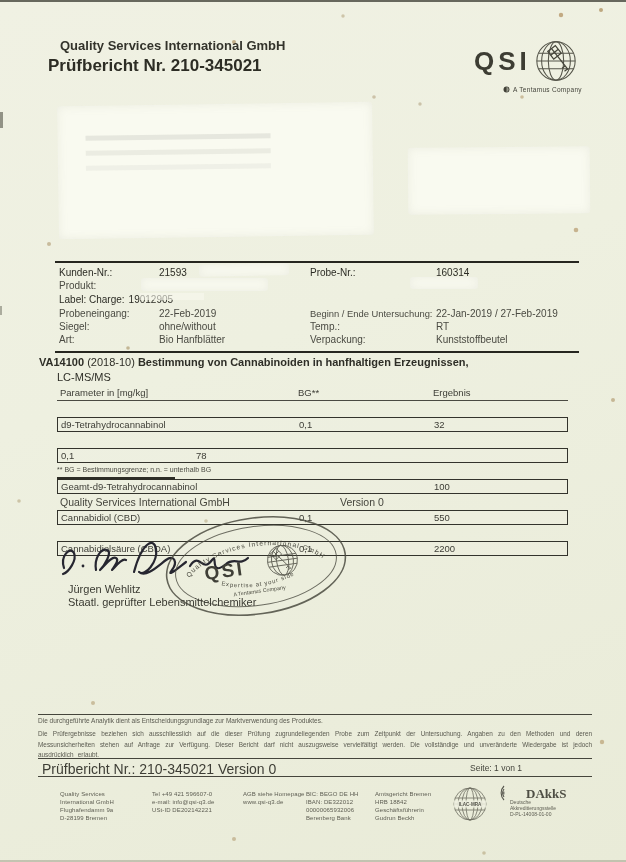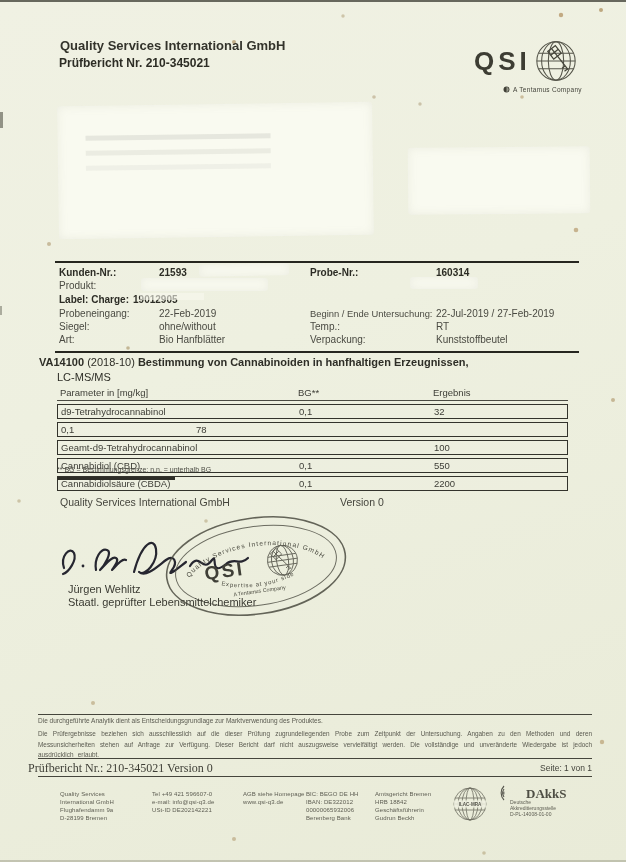--- a/index.html
+++ b/index.html
@@ -16,71 +16,71 @@
     box-shadow:233px 41px 0 1px rgba(140,95,30,.45),560px 14px 0 1.2px rgba(150,100,35,.5),
     600px 9px 0 1px rgba(140,95,30,.5),521px 96px 0 .8px rgba(140,95,30,.35),
     419px 103px 0 .7px rgba(120,90,40,.3),48px 243px 0 1px rgba(130,90,30,.35),
     575px 229px 0 1.3px rgba(150,105,45,.45),127px 347px 0 .8px rgba(130,95,35,.4),
     205px 520px 0 .8px rgba(130,95,35,.3),92px 702px 0 1px rgba(140,100,40,.35),
     612px 399px 0 1px rgba(140,100,40,.4),18px 500px 0 .8px rgba(130,95,35,.3),
     233px 838px 0 1px rgba(140,100,40,.35),483px 852px 0 .8px rgba(130,95,35,.3),
     601px 741px 0 1.2px rgba(150,105,40,.4),342px 15px 0 .7px rgba(130,95,35,.3),
     373px 96px 0 .8px rgba(125,90,35,.3);}
   .hdr-company{left:60px;top:38px;font-size:13px;font-weight:bold;color:#33332b;}
-  .hdr-title{left:59px;top:56px;font-size:12px;font-weight:bold;color:#2d2d25;}
+  .hdr-title{left:48px;top:56px;font-size:17px;font-weight:bold;color:#2d2d25;}
   .logo-row{left:474px;top:38px;display:flex;align-items:center;gap:2px;}
   .logo-text{font-size:26px;font-weight:bold;letter-spacing:4px;color:#3d3d33;}
   .logo-tagline{left:503px;top:86px;display:flex;align-items:center;gap:3px;
     font-size:6.5px;color:#45453c;letter-spacing:.3px;}
   .redact{background:#f9faf0;border-radius:3px;box-shadow:inset 0 0 10px rgba(160,160,140,.15);}
   .redact-large{left:58px;top:104px;width:315px;height:133px;transform:rotate(-.8deg);}
   .redact-large::before{content:"";position:absolute;left:28px;top:30px;width:185px;height:5px;
     background:rgba(120,120,110,.14);box-shadow:0 15px 0 rgba(120,120,110,.10),0 30px 0 rgba(120,120,110,.07);}
   .redact-right{left:408px;top:147px;width:182px;height:67px;transform:rotate(-.5deg);}
   .redact-a{left:199px;top:264px;width:90px;height:12px;transform:rotate(-1deg);z-index:3;}
   .redact-b{left:141px;top:278px;width:127px;height:13px;z-index:3;}
   .redact-c{left:410px;top:277px;width:68px;height:12px;z-index:3;}
   .redact-charge{left:140px;top:293px;width:64px;height:7px;background:rgba(248,249,239,.6);z-index:3;}
   .info{left:55px;top:261px;width:520px;border-top:2.5px solid #26261f;border-bottom:2.5px solid #26261f;
     padding:3px 0 5px 4px;font-size:10px;color:#4a4a42;}
   .info-line{display:flex;line-height:13px;white-space:nowrap;}
-  .b{font-weight:bold;color:#2c2c25;}
+  .b{font-weight:normal;color:#2c2c25;}
   .il-l1{width:100px;}
   .il-v1{width:151px;}
   .il-l2{width:126px;}
   .il-v2{flex:1;}
   .charge-line{line-height:15px;}
   .method1{left:39px;top:356px;font-size:11px;color:#2e2e27;}
   .method1 .reg{font-weight:normal;}
   .method1 .bd{font-weight:bold;}
   .method2{left:57px;top:371px;font-size:11px;font-weight:normal;color:#2e2e27;}
   .tbl{left:57px;top:386px;width:511px;font-size:9.5px;color:#3d3d36;}
   .tbl-head{display:flex;border-bottom:1.2px solid #4a4a42;padding:1px 3px 2px 3px;}
-  .tbl-row{display:flex;border:1.4px solid #33332c;margin-top:3px;padding:1px 3px;
+  .tbl-row{display:flex;border:1.4px solid #33332c;margin-top:16px;padding:1px 3px;
     background:rgba(255,255,255,.05);}
   .c1{width:238px;}
   .c2{width:135px;}
   .c3{flex:1;}
   .footnote{left:57px;top:466px;font-size:7px;color:#4c4c44;}
   .short-bar{left:57px;top:477px;width:118px;height:3px;background:#2d2d26;}
   .release-company{left:60px;top:496px;font-size:10.5px;color:#45453d;}
   .release-version{left:340px;top:496px;font-size:10.5px;color:#45453d;}
   .sig-svg{left:50px;top:522px;}
   .stamp-svg{left:163px;top:515px;transform:rotate(-8deg);}
   .sgn-name{left:68px;top:583px;font-size:11px;color:#3a3a32;}
   .sgn-title{left:68px;top:596px;font-size:11px;color:#3a3a32;}
   .rule{height:1.2px;background:#45453c;}
   .rule1{left:38px;top:714px;width:554px;}
   .rule2{left:38px;top:758px;width:554px;}
   .rule3{left:38px;top:776px;width:554px;}
   .disc1{left:38px;top:717px;font-size:6.5px;color:#5a5a50;}
   .disc2{left:38px;top:729px;width:554px;font-size:6.4px;color:#5a5a50;
     text-align:justify;line-height:1.65;word-spacing:2.5px;}
-  .report-ref{left:28px;top:761px;font-size:12px;color:#3e3e36;font-family:Liberation Serif, serif;}
-  .page-ind{left:470px;top:763px;width:122px;font-size:8.5px;color:#44443c;text-align:right;}
+  .report-ref{left:42px;top:761px;font-size:14px;color:#3e3e36;}
+  .page-ind{left:470px;top:763px;width:122px;font-size:8.5px;color:#44443c;}
   .fcol{top:790px;font-size:6px;line-height:8px;color:#5d5d52;letter-spacing:.1px;}
   .fc1{left:60px;}
   .fc2{left:152px;}
   .fc3{left:243px;}
   .fc4{left:306px;}
   .fc5{left:375px;}
   .ilac{left:452px;top:786px;}
   .dakks{left:492px;top:785px;display:flex;align-items:center;gap:20px;}
   .dakks-word{font-family:"Liberation Serif","DejaVu Serif",serif;font-weight:bold;
     font-size:13px;color:#4e4e44;line-height:13px;}
@@ -143,21 +143,21 @@
       <span class="il-l1">Produkt:</span>
     </div>
     <div class="info-line charge-line">
       <span class="b">Label: Charge:</span>
       <span class="b" style="margin-left:4px;">19012905</span>
     </div>
     <div class="info-line">
       <span class="il-l1">Probeneingang:</span>
       <span class="il-v1">22-Feb-2019</span>
       <span class="il-l2" style="font-size:9.4px;">Beginn / Ende Untersuchung:</span>
-      <span class="il-v2">22-Jul-2019 / 27-Feb-2019</span>
+      <span class="il-v2">22-Jan-2019 / 27-Feb-2019</span>
     </div>
     <div class="info-line">
       <span class="il-l1">Siegel:</span>
       <span class="il-v1">ohne/without</span>
       <span class="il-l2">Temp.:</span>
       <span class="il-v2">RT</span>
     </div>
     <div class="info-line">
       <span class="il-l1">Art:</span>
       <span class="il-v1">Bio Hanfblätter</span>

